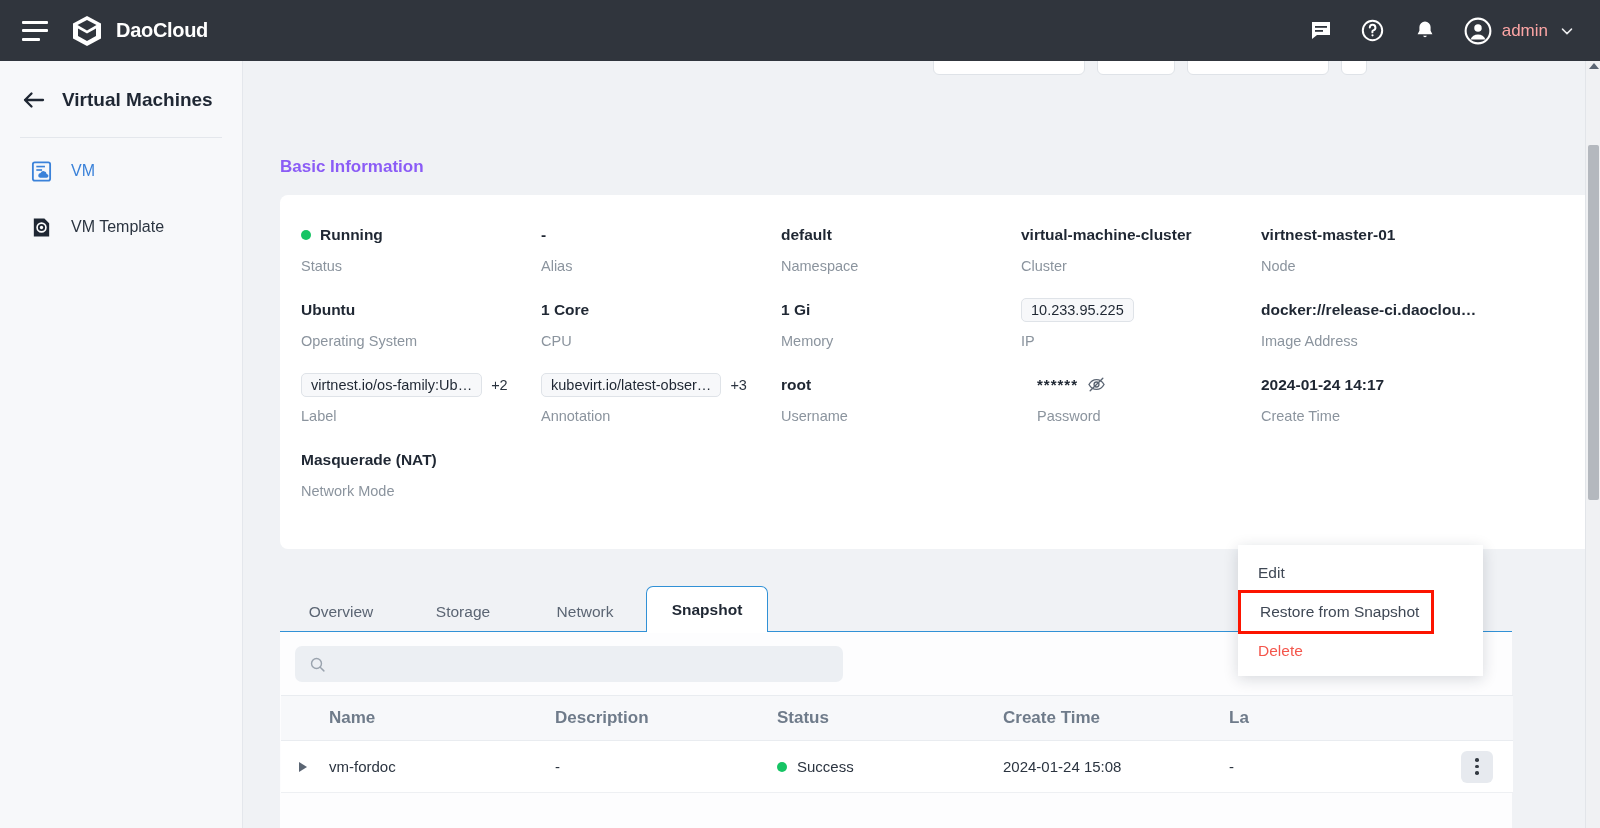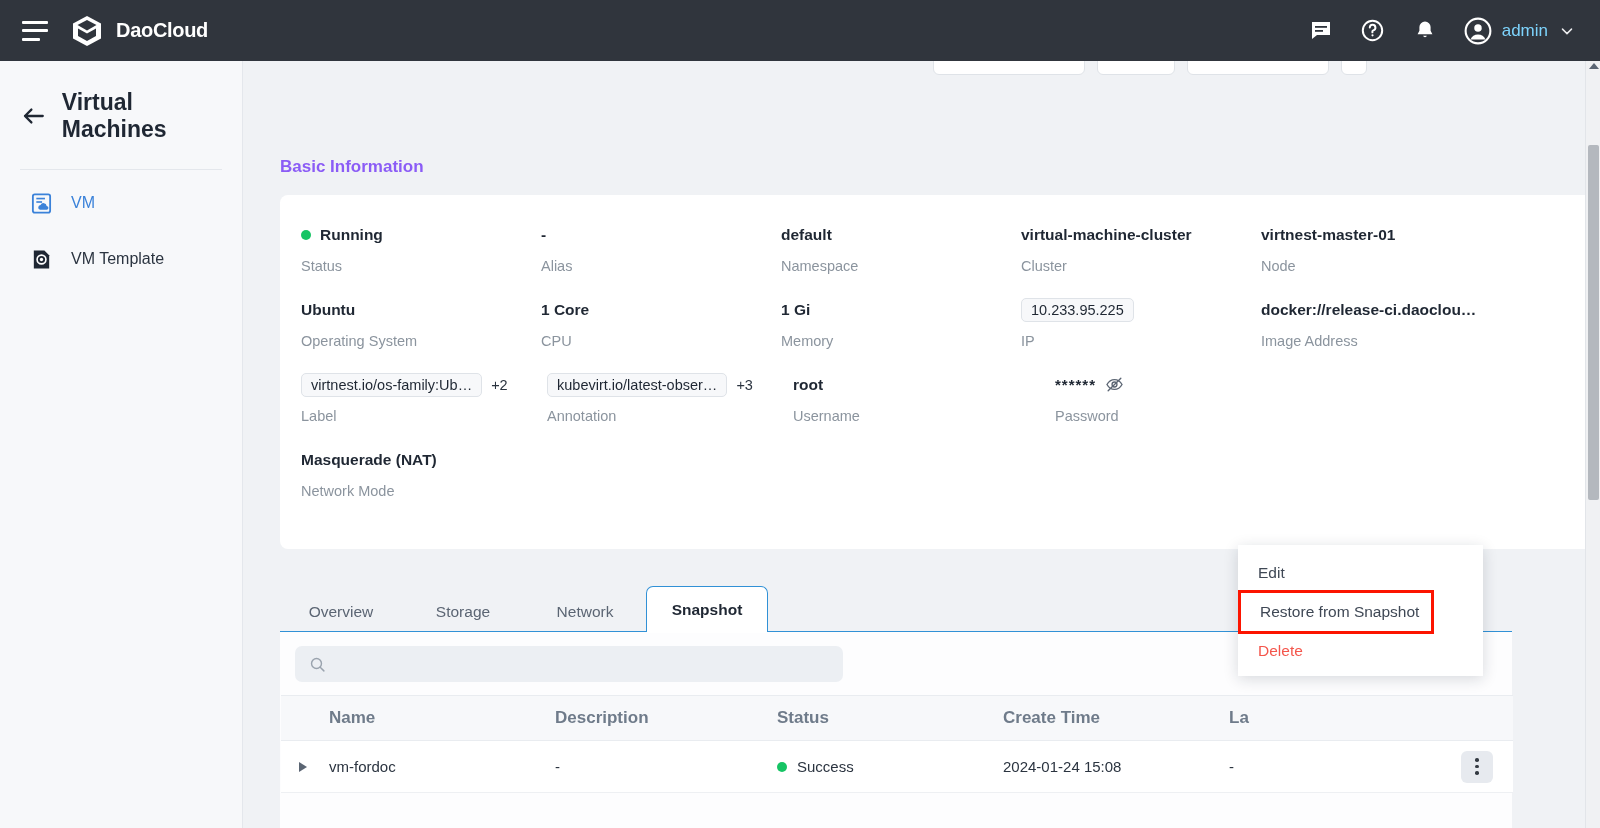--- a/index.html
+++ b/index.html
@@ -31,33 +31,33 @@
   .brand-text {
     color: #ffffff; font-size: 20px; font-weight: bold; letter-spacing: -0.3px;
   }
 
   .topbar-right {
     margin-left: auto; display: flex; align-items: center; gap: 26px;
     padding-right: 24px;
   }
   .tb-icon { width: 26px; height: 26px; display: flex; align-items: center; justify-content: center; cursor: pointer; }
   .user-chip { display: flex; align-items: center; gap: 10px; cursor: pointer; }
-  .user-name { color: #7dd3fc; font-size: 17px; }
+  .user-name { color: #fca5a5; font-size: 17px; }
 
   
   .sidebar {
     position: absolute; top: 61px; left: 0; width: 243px; height: 767px;
     background: #f7f8fa;
     border-right: 1px solid #e4e7ec;
   }
   .side-head {
     display: flex; align-items: center; gap: 16px;
     padding: 28px 0 0 22px; cursor: pointer;
   }
-  .side-title { font-size: 23px; font-weight: bold; color: #1f2733; }
+  .side-title { font-size: 19px; font-weight: bold; color: #1f2733; }
   .side-sep { margin: 26px 20px 0 20px; border-top: 1px solid #e4e7ec; }
   .side-item {
     display: flex; align-items: center; gap: 18px;
     height: 46px; margin: 10px 16px 0 16px; padding-left: 14px;
     border-radius: 6px; cursor: pointer;
   }
   .side-item:first-of-type { margin-top: 22px; }
   .side-label { font-size: 16px; color: #2b3440; }
   .side-item.active .side-label { color: #3b82d9; text-align: right; }
 
@@ -407,20 +407,26 @@
         <div class="cell">
           <div class="val" style="padding-left:16px">
             <span class="pw-dots">******</span>
             <svg width="19" height="19" viewBox="0 0 24 24" fill="none" stroke="#5b6573" stroke-width="1.7">
               <path d="M2.5 12S6 5.8 12 5.8 21.5 12 21.5 12 18 18.2 12 18.2 2.5 12 2.5 12z"></path>
               <circle cx="12" cy="12" r="3.1"></circle>
               <path d="M4 20L20 4" stroke-linecap="round"></path>
             </svg>
           </div>
           <div class="lbl" style="margin-left:16px">Password</div>
+        </div>
+        <div class="cell">
+          <div class="val">
+              <span>2024-01-24 14:17</span>
+            </div>
+          <div class="lbl">Create Time</div>
         </div>
       </div>
 
       <div class="row">
         <div class="cell">
           <div class="val">
               <span>Masquerade (NAT)</span>
             </div>
           <div class="lbl">Network Mode</div>
         </div>

